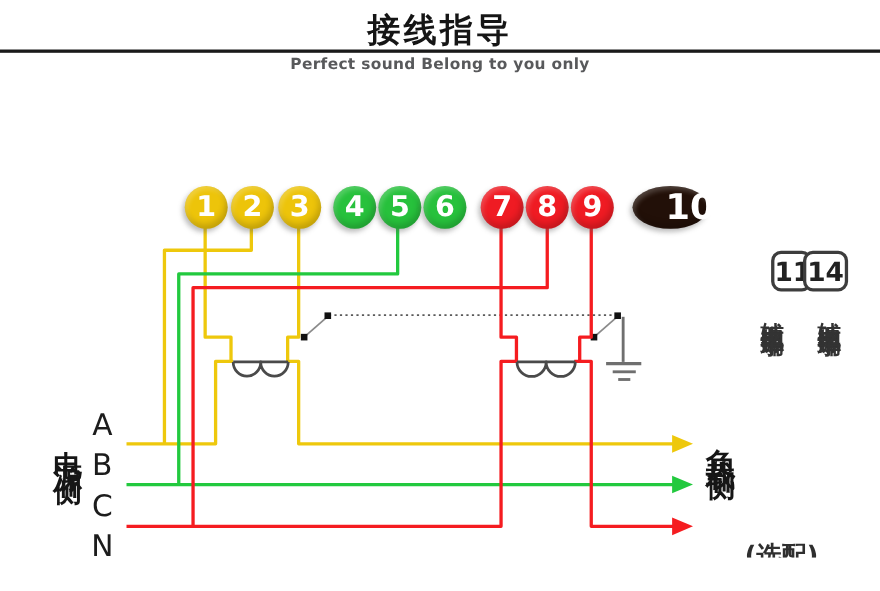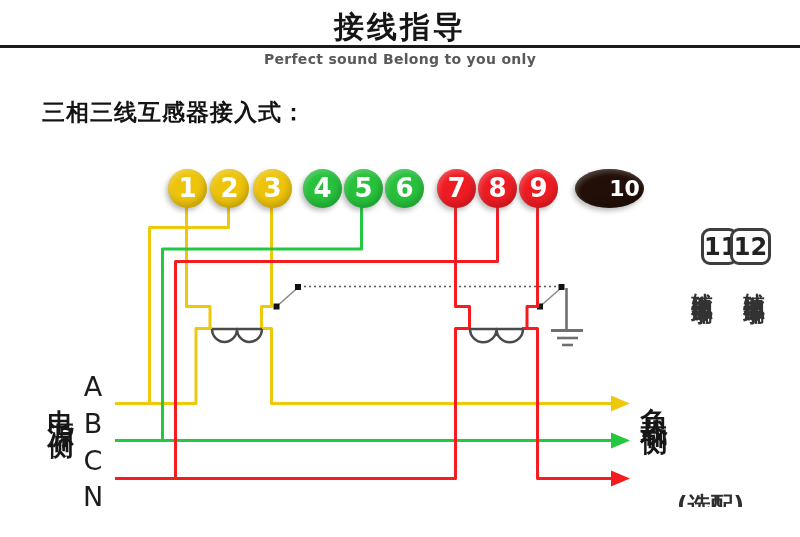--- a/index.html
+++ b/index.html
@@ -98,41 +98,40 @@
     </g>
     <g stroke="#4a4a4a" stroke-width="2.5">
       <path d="M470 329 H523"></path>
       <path d="M470 329 A13 13 0 0 0 496.5 329 A13 13 0 0 0 523 329"></path>
     </g>
   </svg>
 
   <div class="abs page-title">接线指导</div>
   <div class="abs header-rule"></div>
   <div class="abs tagline">Perfect sound Belong to you only</div>
-  <div class="abs section-title">三相三线互感器接入式：</div>
 
   <div class="abs term" style="left: 168px; background: rgb(237, 196, 10);">1</div>
   <div class="abs term" style="left: 210px; background: rgb(237, 196, 10);">2</div>
   <div class="abs term" style="left: 253px; background: rgb(237, 196, 10);">3</div>
   <div class="abs term" style="left: 303px; background: rgb(39, 193, 60);">4</div>
   <div class="abs term" style="left: 344px; background: rgb(39, 193, 60);">5</div>
   <div class="abs term" style="left: 385px; background: rgb(39, 193, 60);">6</div>
   <div class="abs term" style="left: 437px; background: rgb(239, 27, 35);">7</div>
   <div class="abs term" style="left: 478px; background: rgb(239, 27, 35);">8</div>
   <div class="abs term" style="left: 519px; background: rgb(239, 27, 35);">9</div>
-  <div class="abs term" style="left: 575px; font-size: 22px; background: rgb(34, 16, 8); padding-left: 30px;">10</div>
+  <div class="abs term" style="left: 575px; font-size: 32px; background: rgb(34, 16, 8); padding-left: 30px;">10</div>
 
   <div class="abs vtext source-label">电源侧</div>
   <div class="abs phase-label" style="top:371px">A</div>
   <div class="abs phase-label" style="top:408px">B</div>
   <div class="abs phase-label" style="top:445px">C</div>
   <div class="abs phase-label" style="top:481px">N</div>
 
   <div class="abs vtext load-label">负载侧</div>
 
   <div class="abs aux-badge" style="left:701px;width:37px">11</div>
-  <div class="abs aux-badge" style="left:730px;width:41px">12</div>
+  <div class="abs aux-badge" style="left:730px;width:41px">14</div>
   <div class="abs vtext aux-col" style="left:688px">辅助电源端子+</div>
   <div class="abs vtext aux-col" style="left:740px">辅助电源端子-</div>
   <div class="abs optional-note">(选配)</div>
 
   <div class="abs bottom-strip"></div>
 </div>
 
 </body></html>

